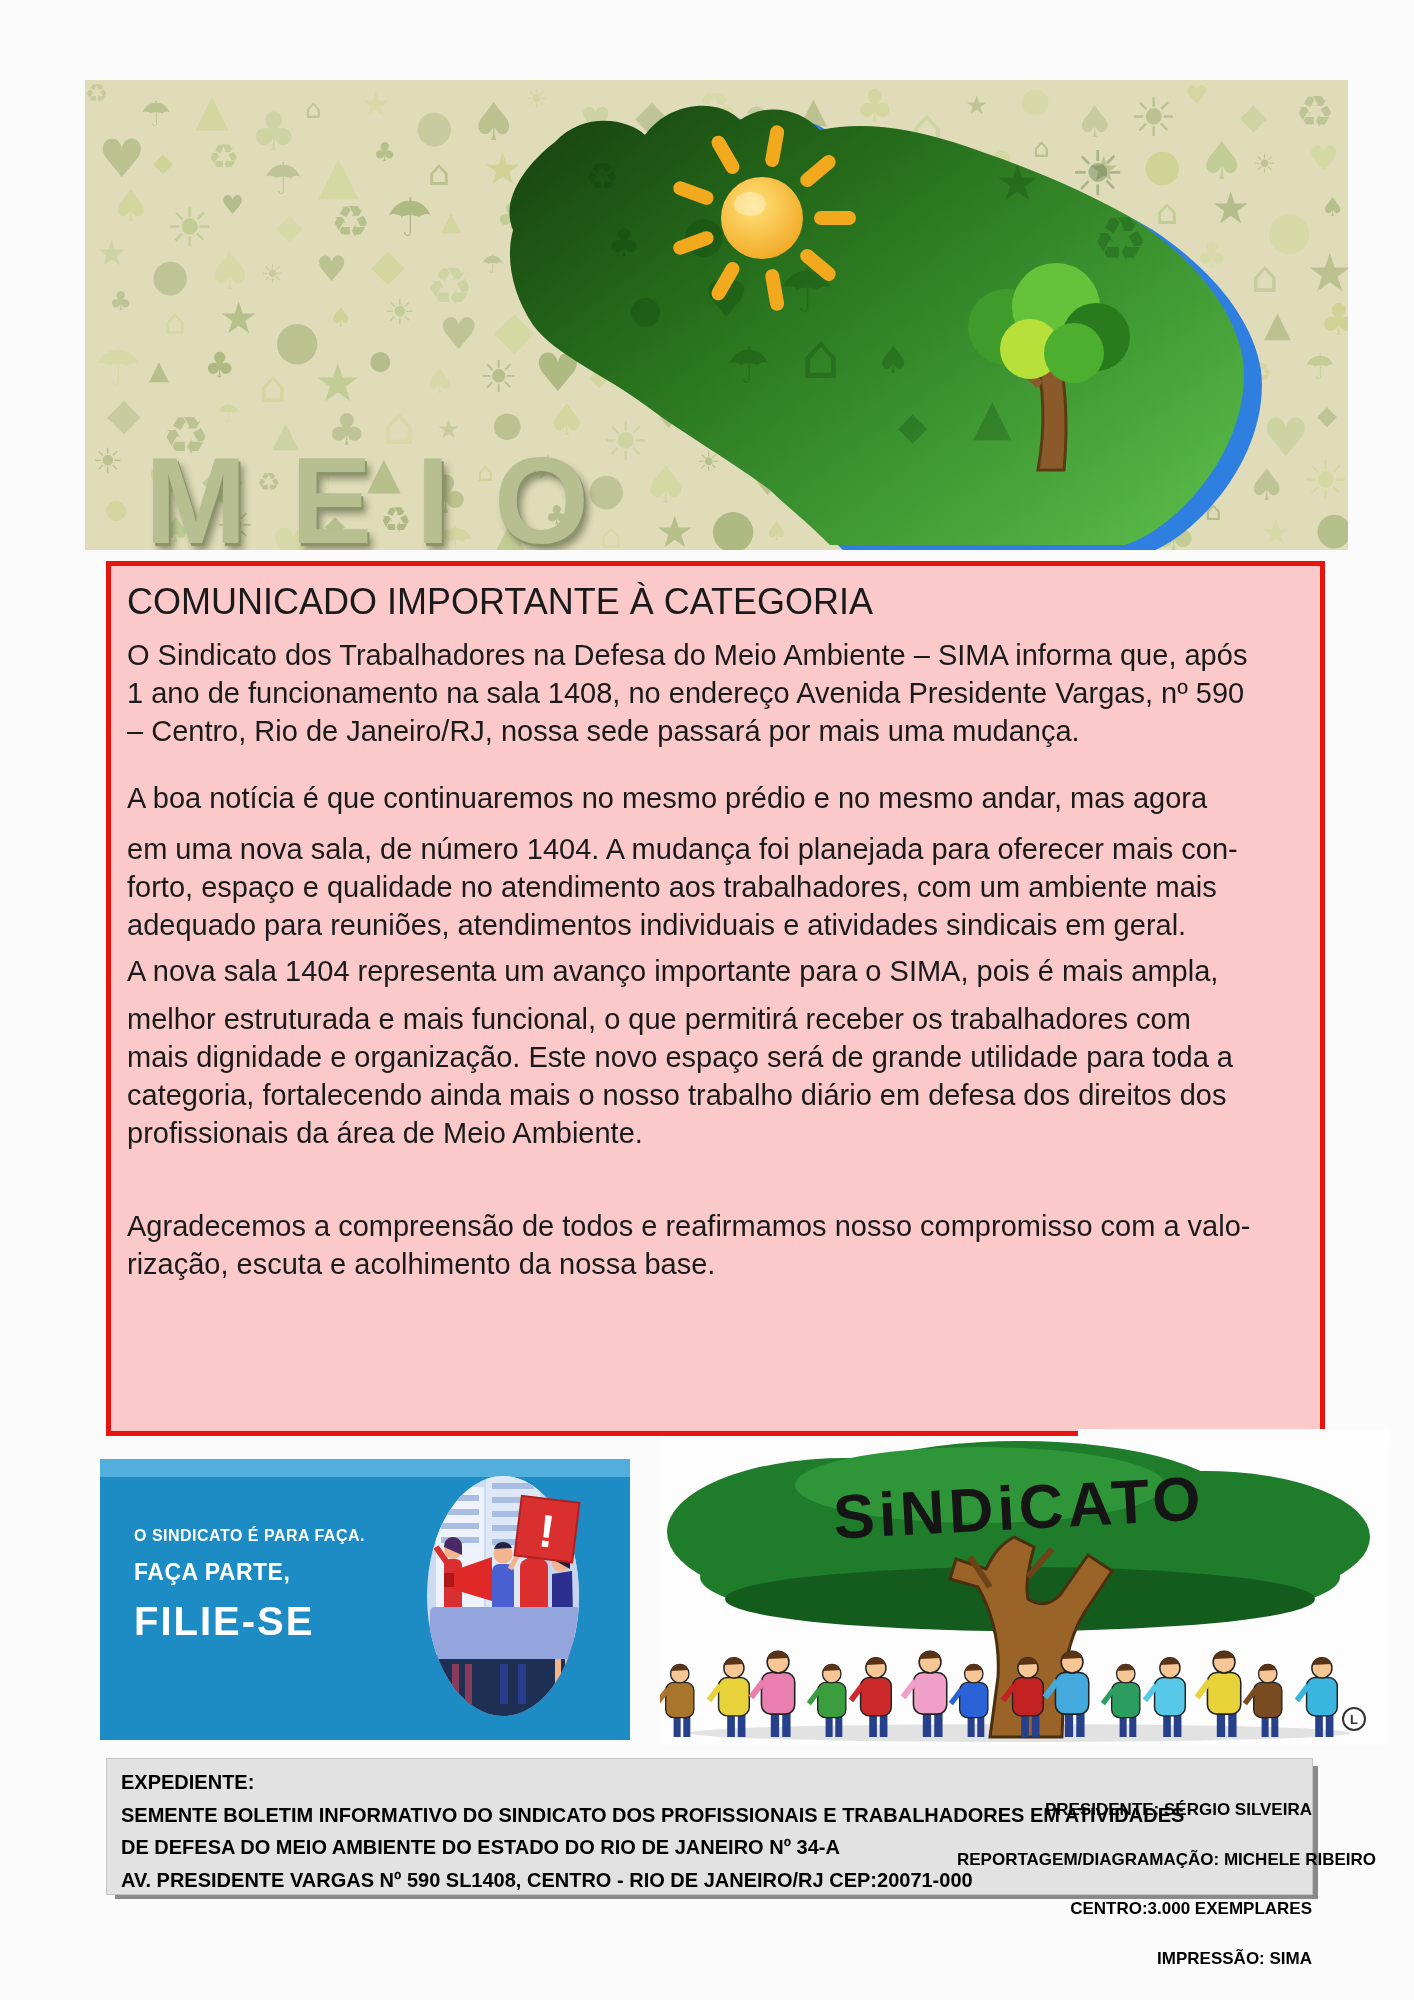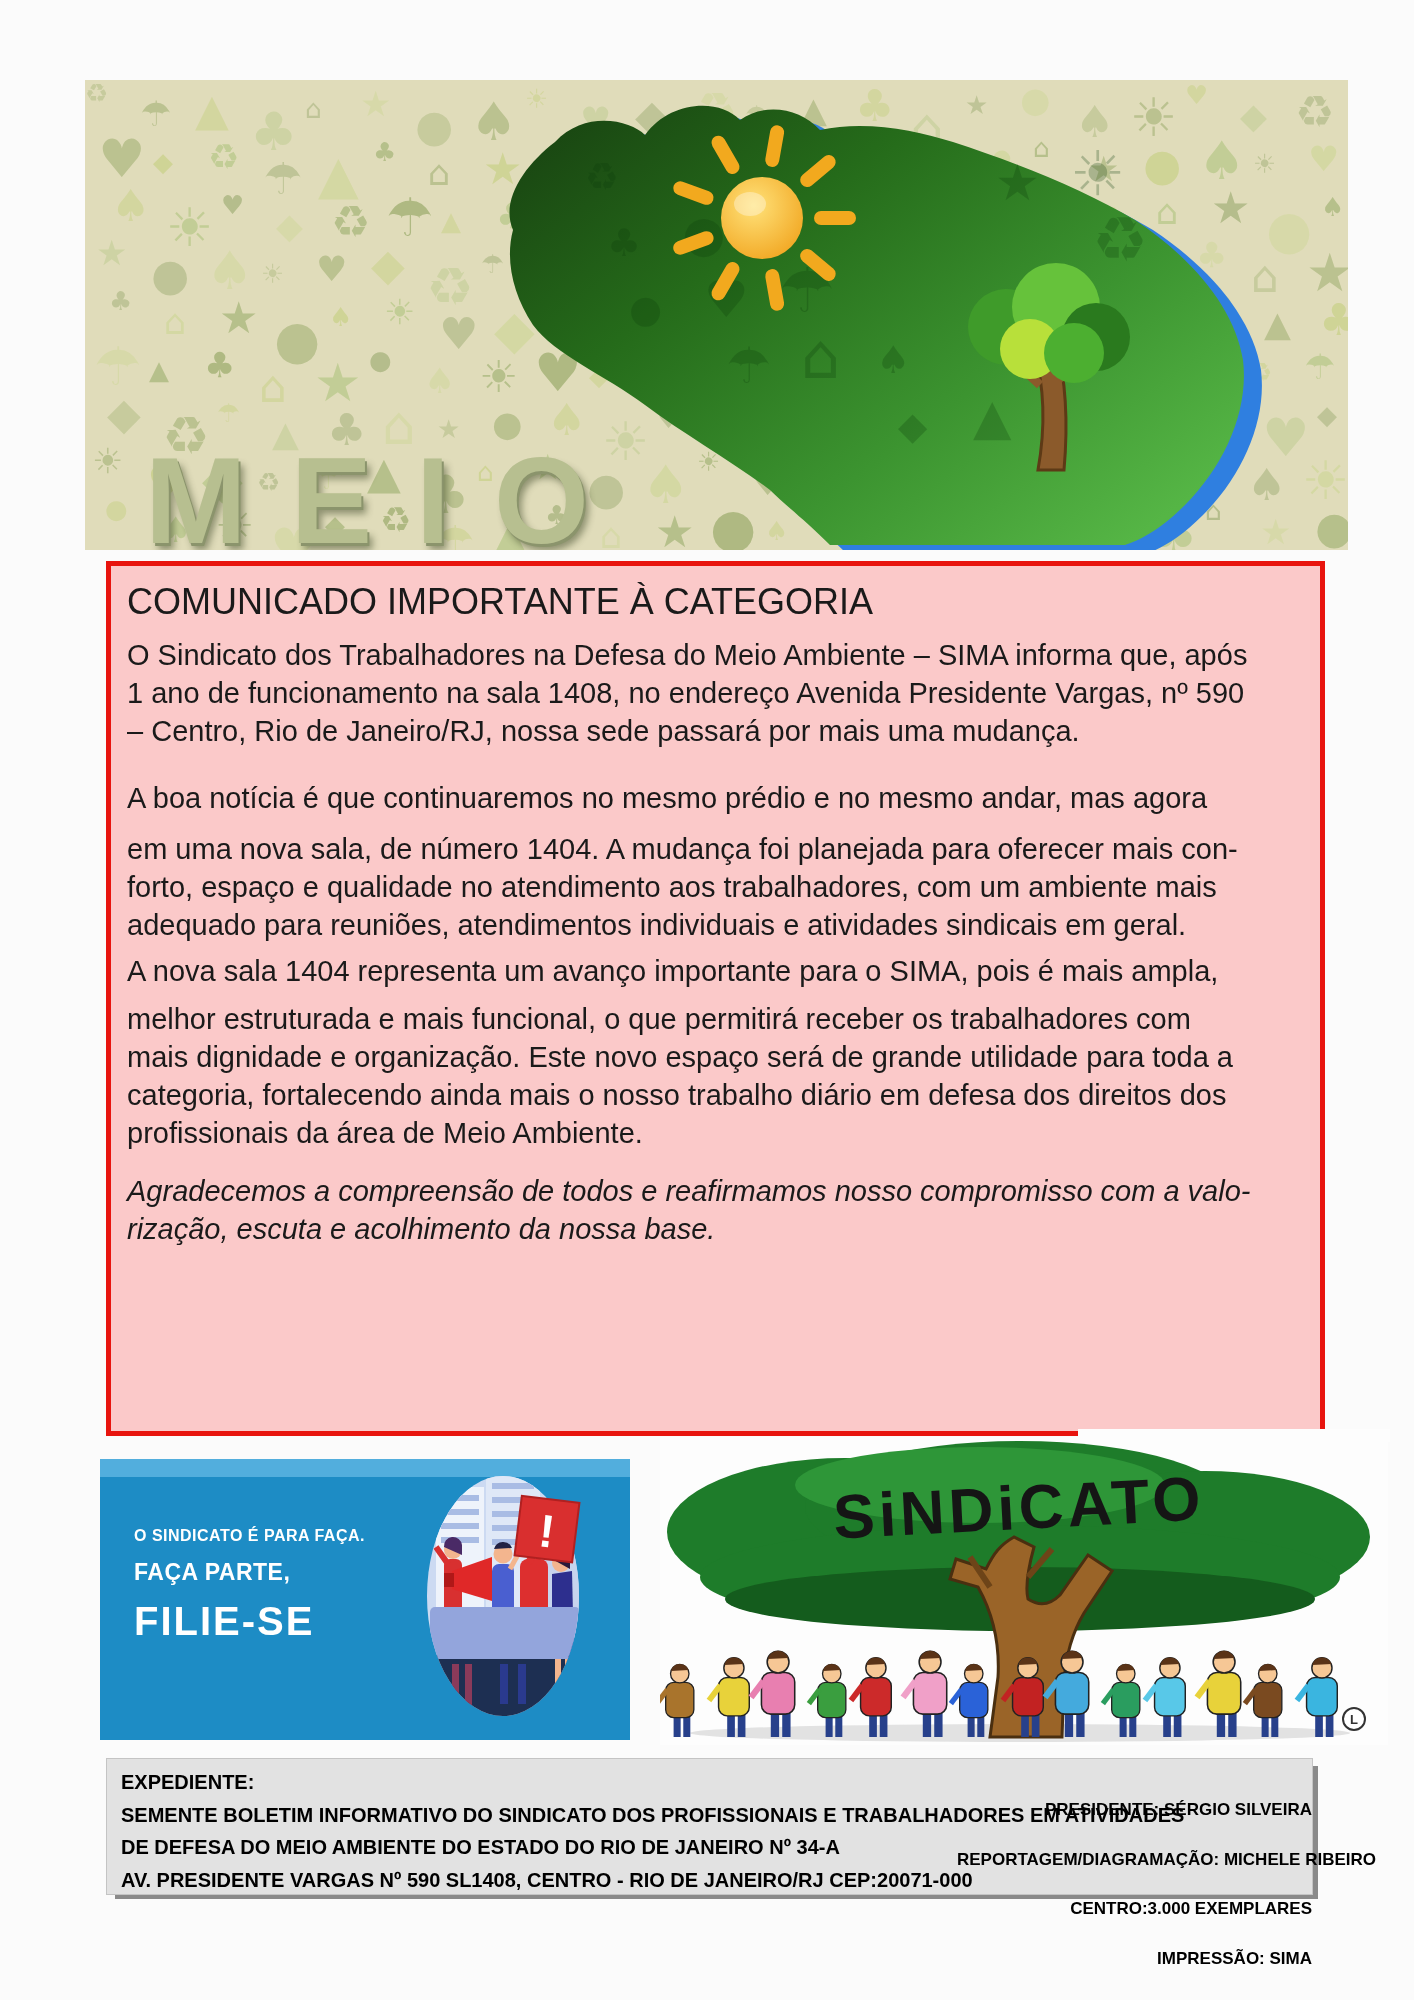--- a/index.html
+++ b/index.html
@@ -38,21 +38,21 @@
   }
   .notice p {
     margin:0; font-size:29px; line-height:38px; font-weight:400; color:#1a1a1a;
     white-space:pre;
   }
   .notice .g0 { margin-top:12px; }
   .notice .g1 { margin-top:29px; }
   .notice .g2 { margin-top:13px; }
   .notice .g3 { margin-top:8px; }
   .notice .g4 { margin-top:10px; }
-  .notice .g5 { margin-top:20px;font-style:italic; }
+  .notice .g5 { margin-top:55px; }
   .signature { margin-top:93px !important; text-align:right; padding-right:4px; }
   .border-cover { position:absolute; left:1078px; top:1429px; width:312px; height:13px; background:#fdfdfd; }
   
   .banner {
     position:absolute; left:100px; top:1459px; width:530px; height:281px;
     background:#1d8cc5; overflow:hidden;
   }
   .banner .strip { position:absolute; left:0; top:0; width:530px; height:18px; background:#52aedd; }
   .banner .t1 { position:absolute; left:34px; top:68px; color:#fff; font-size:16px; font-weight:bold; letter-spacing:.5px; }
   .banner .t2 { position:absolute; left:34px; top:100px; color:#fff; font-size:23px; font-weight:bold; letter-spacing:.5px; }

